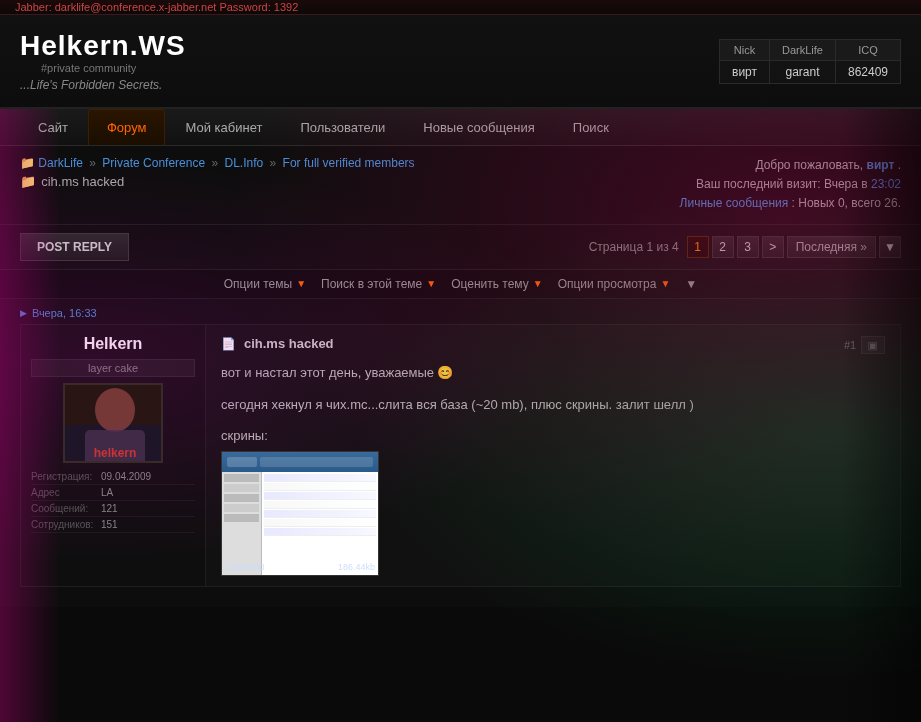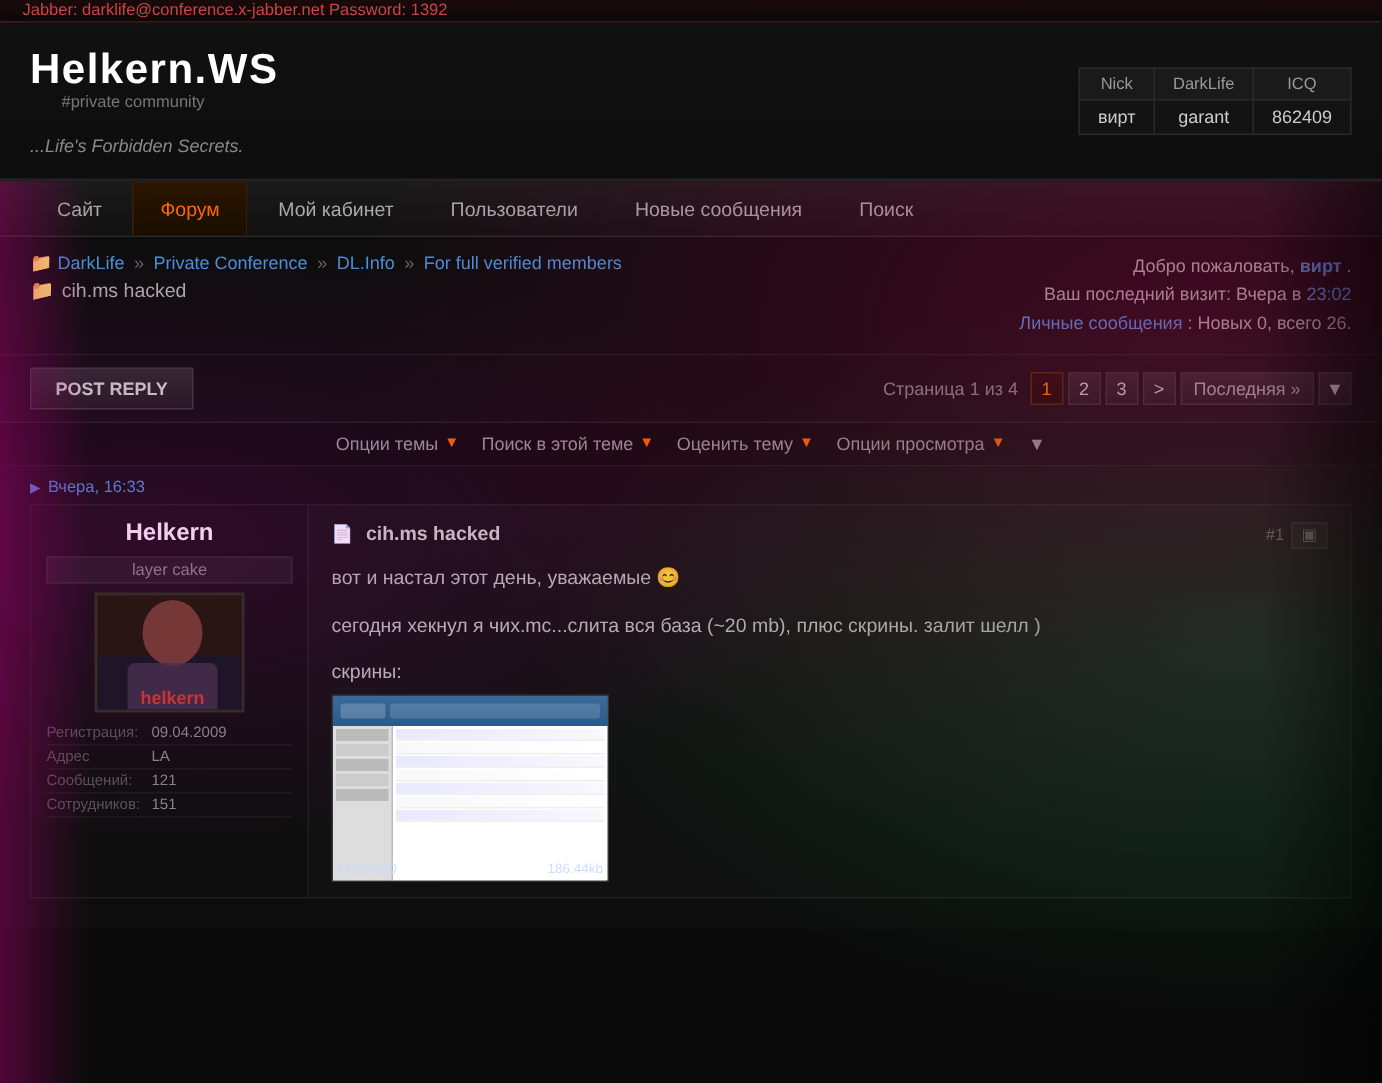--- a/index.html
+++ b/index.html
@@ -86,21 +86,21 @@
 
     .logo-subtitle {
       color: #777;
       font-size: 11px;
       margin-left: 21px;
     }
 
     .logo-tagline {
       color: #888;
       font-size: 12px;
-      margin-top: 16px;
+      margin-top: 4px;
       font-style: italic;
     }
 
     .header-info-table {
       border: 1px solid #333;
       border-collapse: collapse;
       background: rgba(20,20,20,0.8);
     }
 
     .header-info-table td {
@@ -440,21 +440,21 @@
       margin-bottom: 12px;
     }
 
     .screenshot-label {
       color: #bbb;
       font-size: 13px;
       margin-bottom: 8px;
     }
 
     .screenshot-thumbnail {
-      width: 185px;
+      width: 158px;
       height: 125px;
       background: linear-gradient(135deg, #1a2a3a, #2a3a4a, #1a2a3a);
       border: 1px solid #333;
       position: relative;
       overflow: hidden;
       cursor: pointer;
     }
 
     .screenshot-inner {
       width: 100%;

